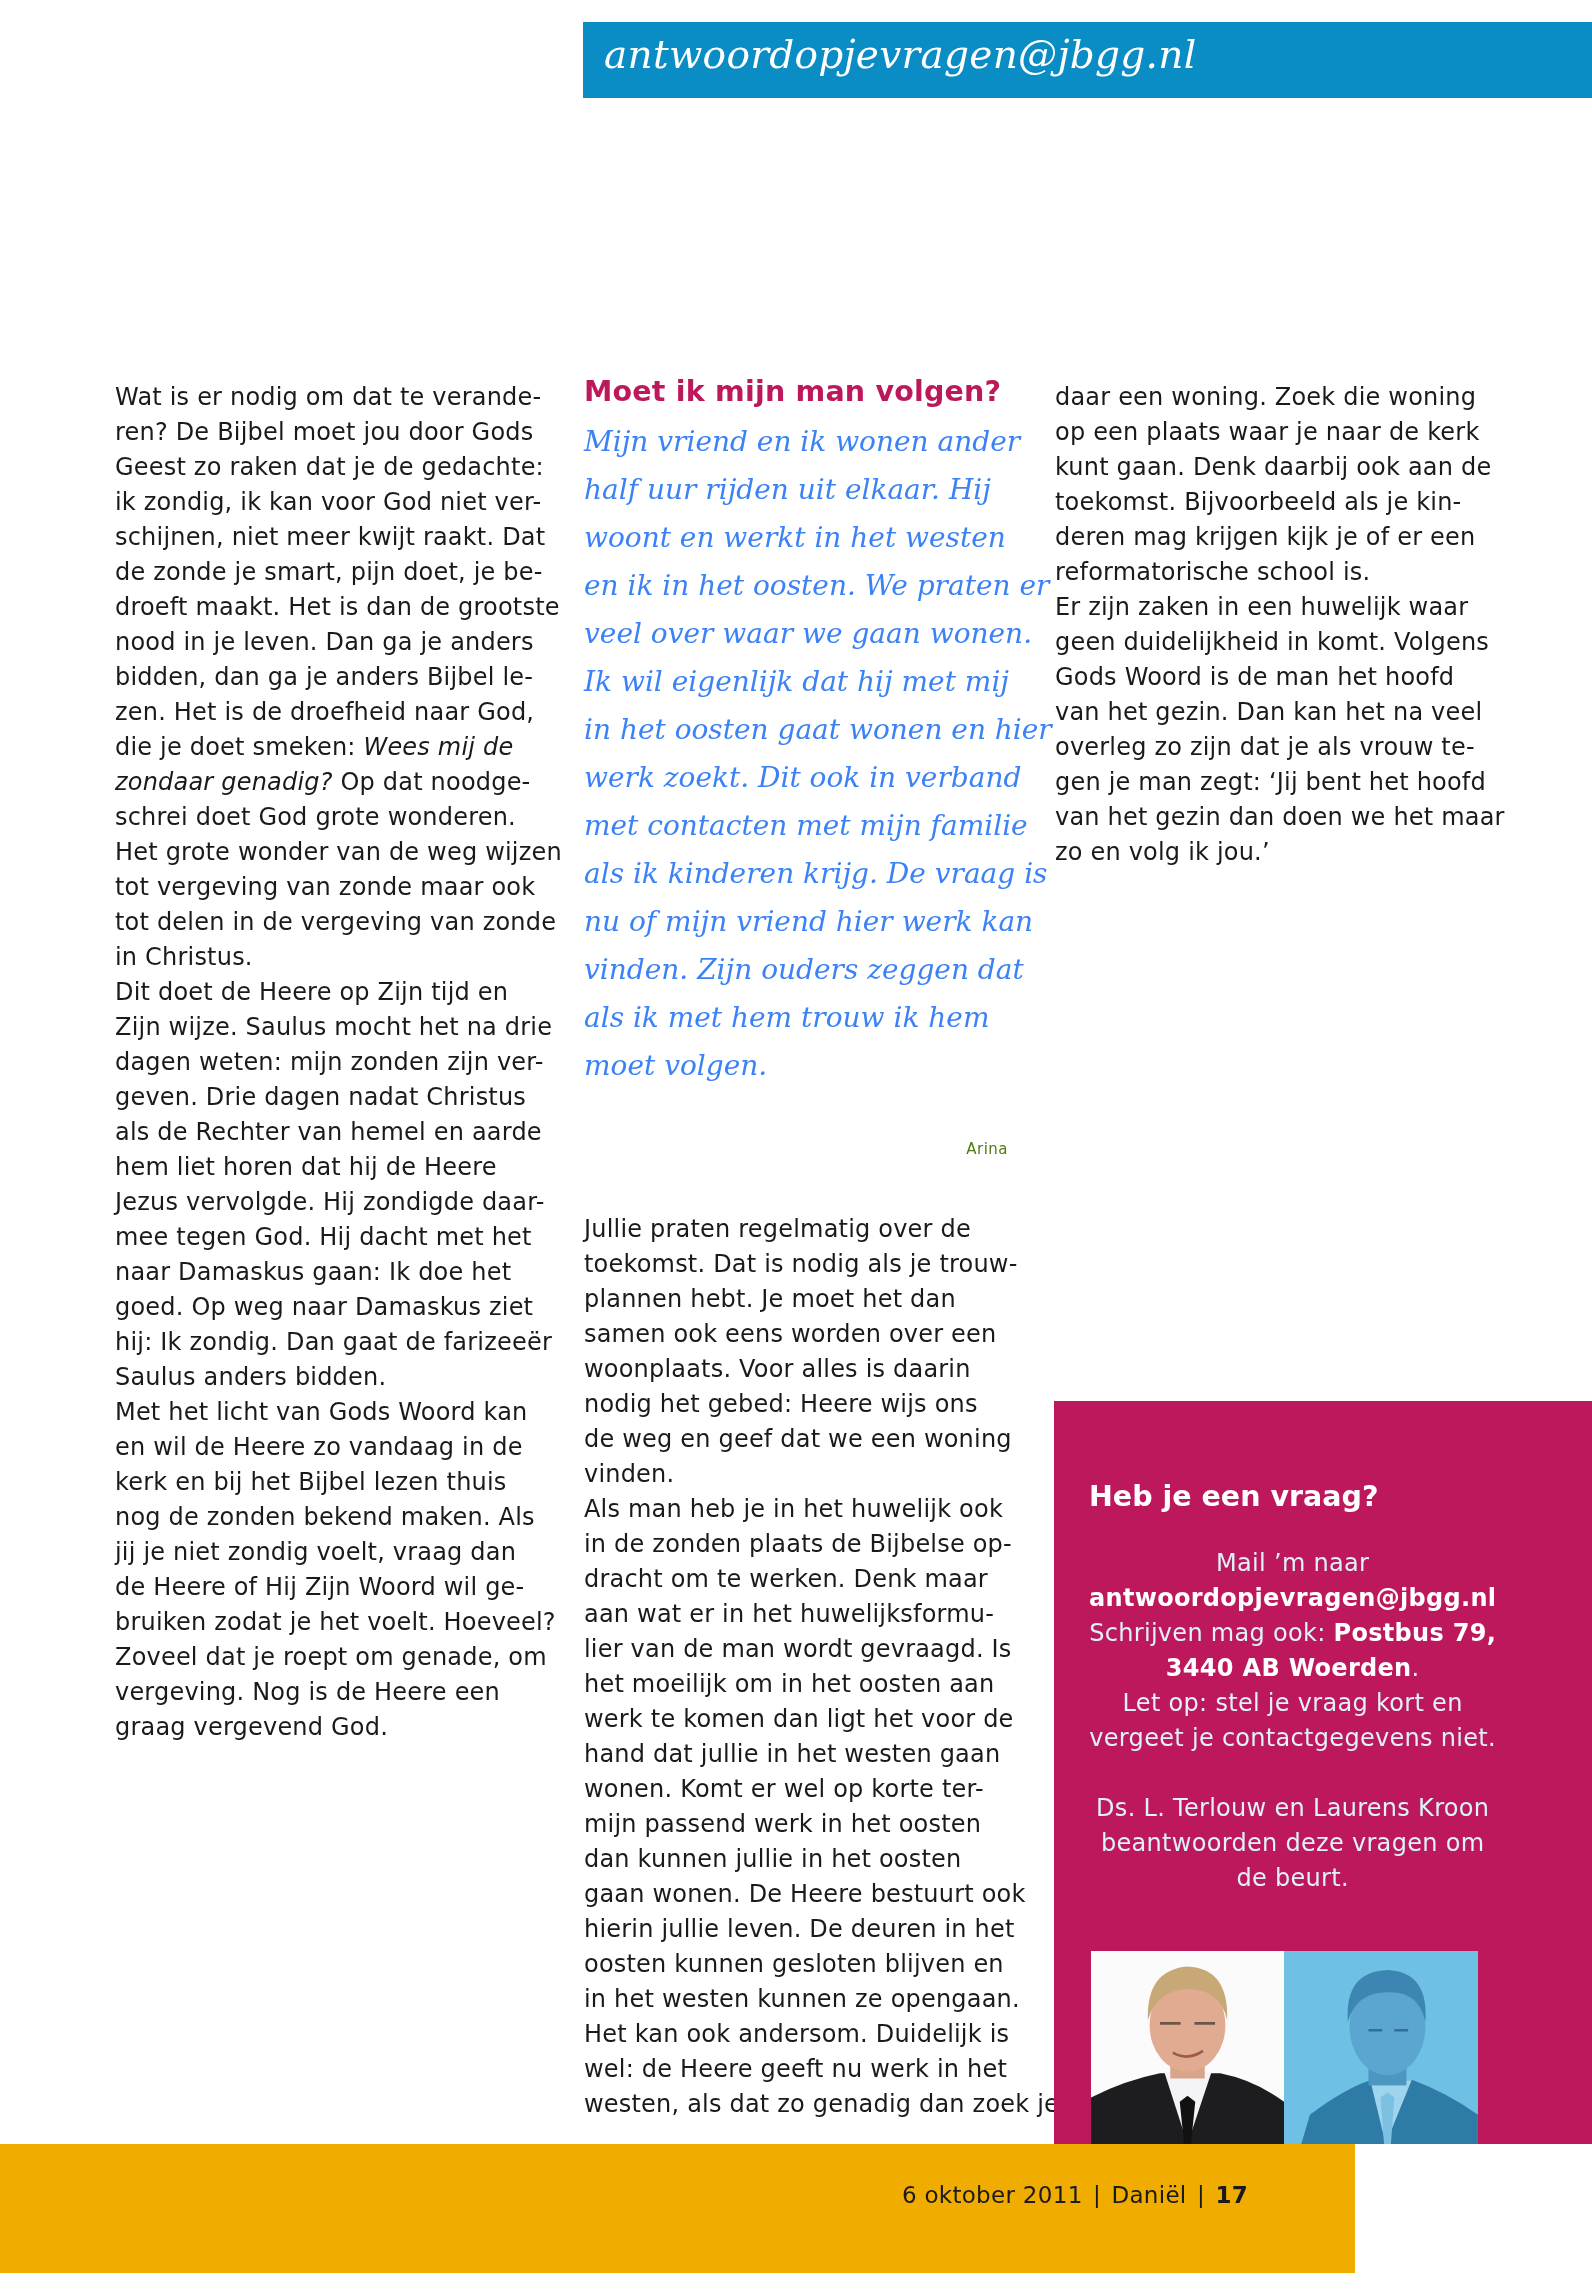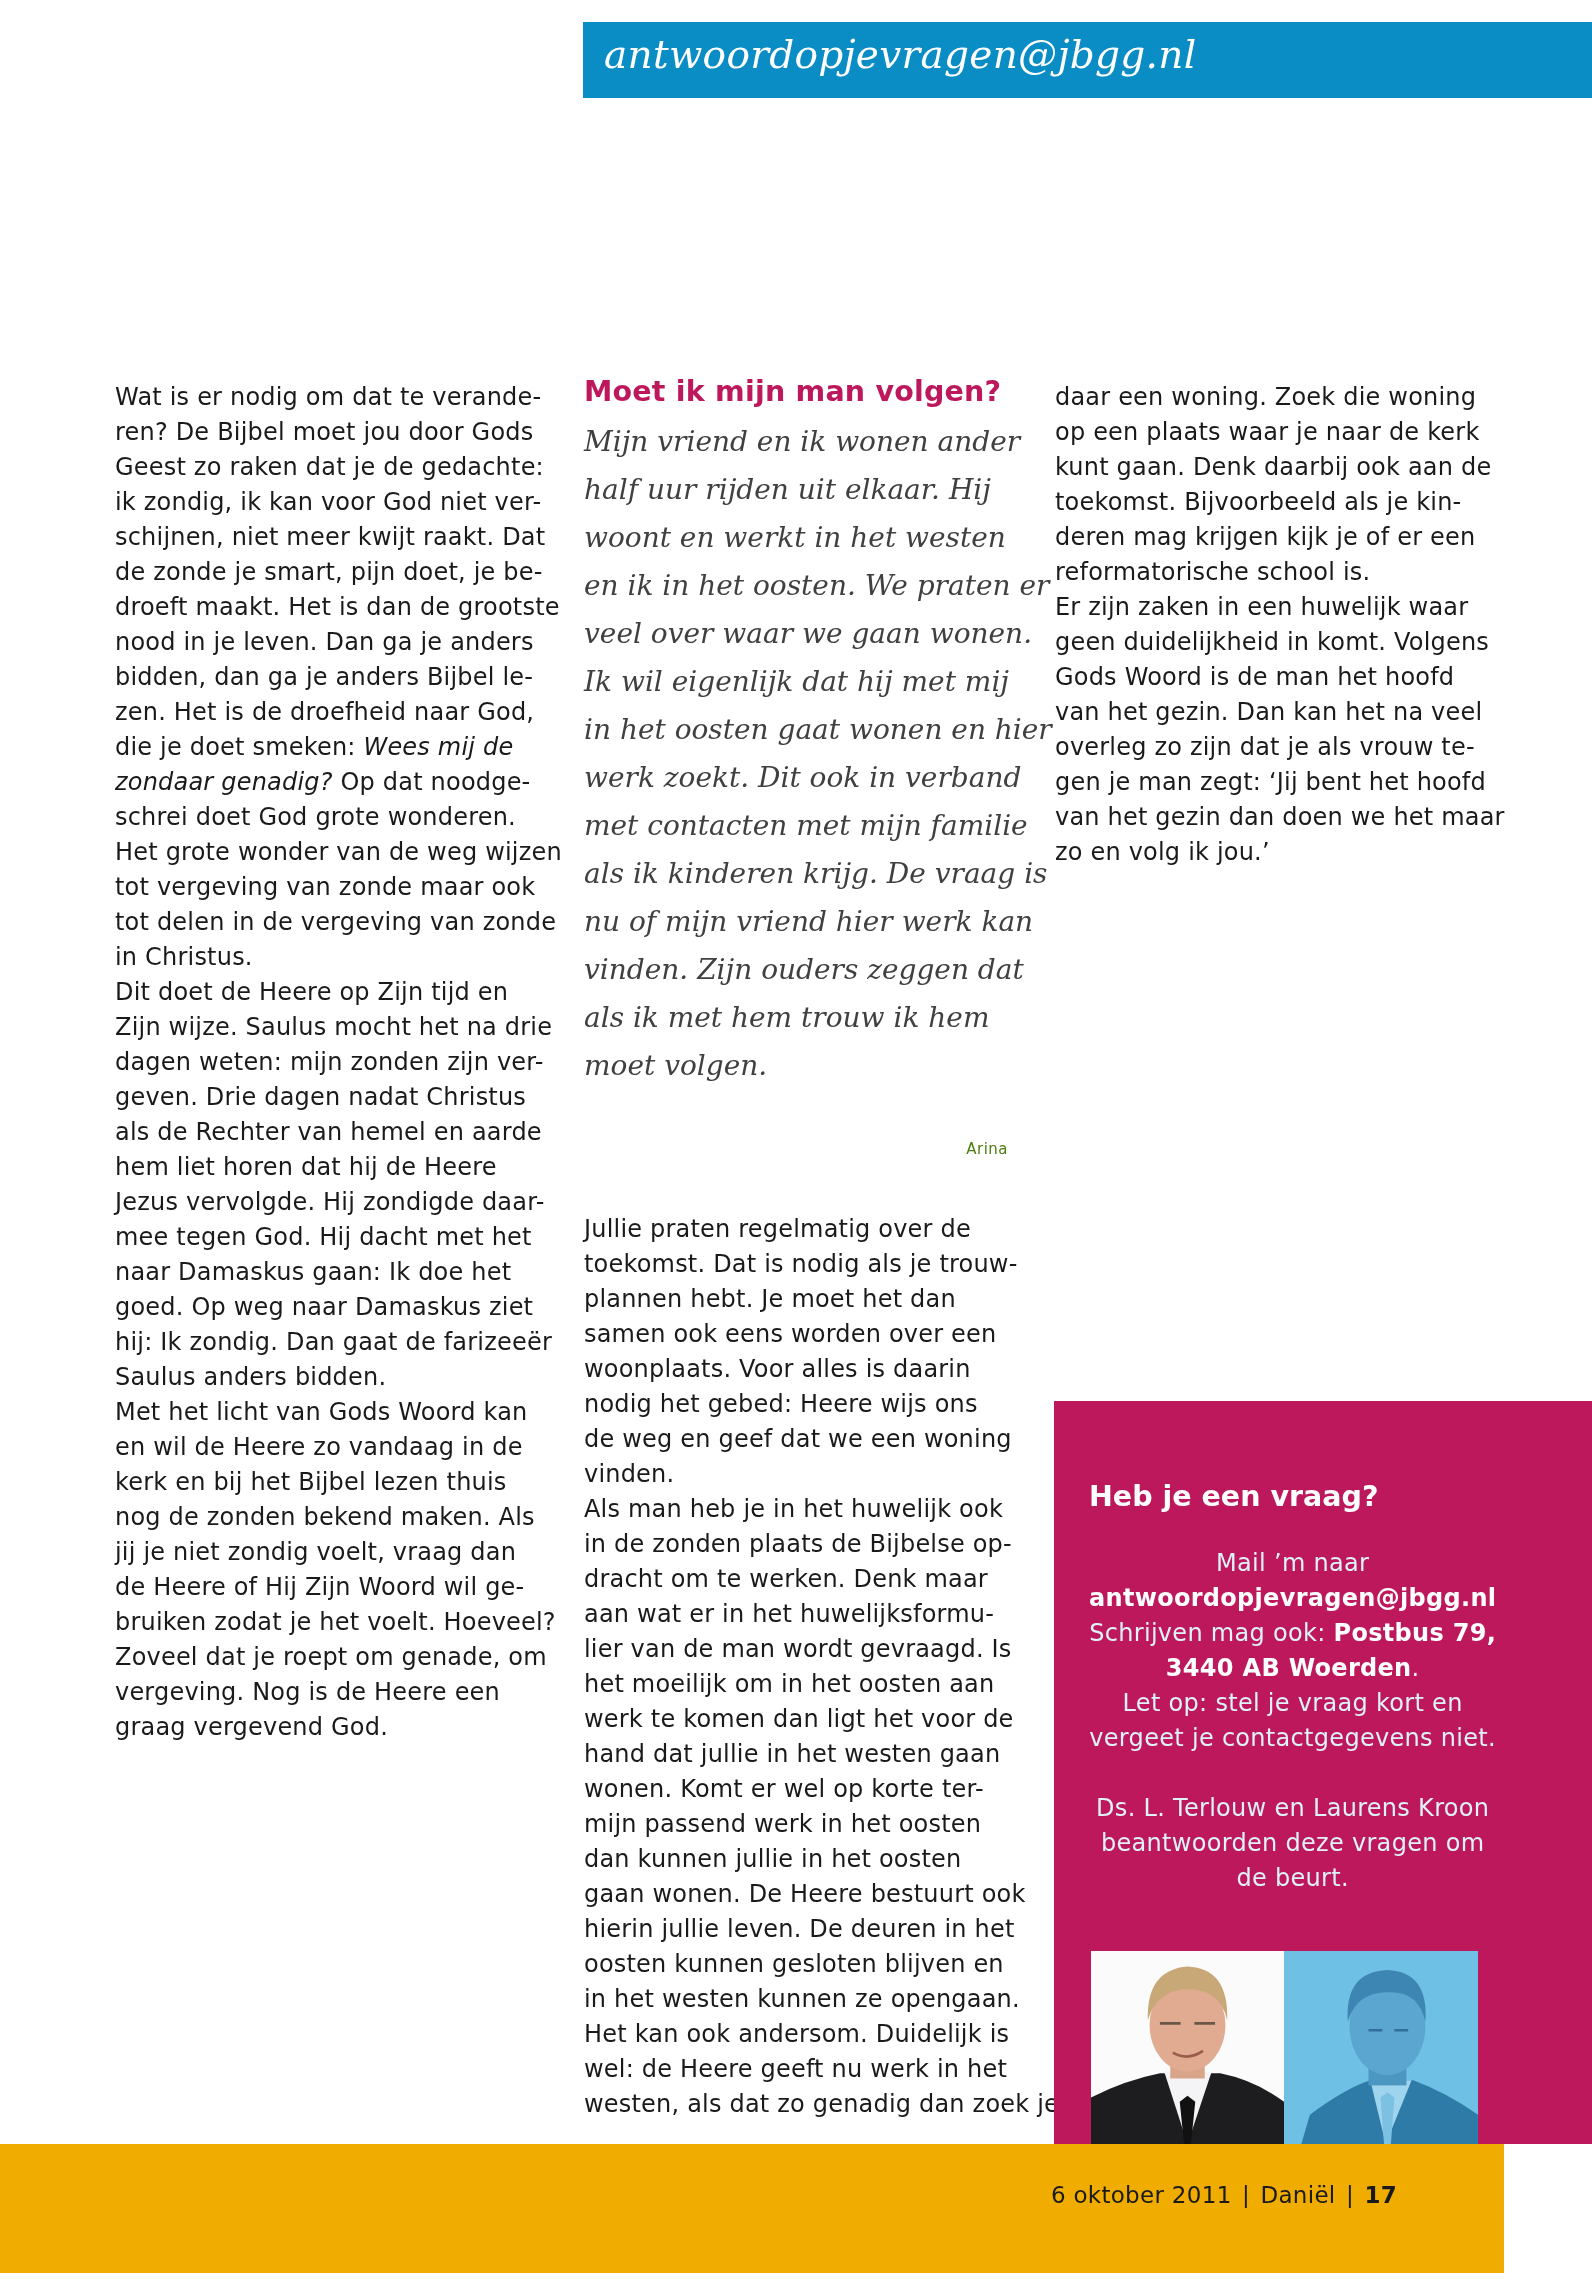--- a/index.html
+++ b/index.html
@@ -14,42 +14,42 @@
 
   .col { position: absolute; font-size: 24px; line-height: 35px; letter-spacing: 0.2px; }
   .col .line { display: block; white-space: nowrap; }
   .col1 { left: 115px; top: 380px; width: 449px; }
   .col2-body { left: 584px; top: 1212px; width: 449px; }
   .col3 { left: 1055px; top: 380px; width: 449px; }
   .it { font-style: italic; }
 
   .q-heading { position: absolute; left: 584px; top: 375px; color: #be185d;
                font-weight: bold; font-size: 28.5px; letter-spacing: 0.2px; white-space: nowrap; }
-  .q-body { position: absolute; left: 584px; top: 418px; color: #404040;
+  .q-body { position: absolute; left: 584px; top: 418px; color: #3b82f6;
             font-family: "DejaVu Serif", serif; font-style: italic;
             font-size: 28px; line-height: 48px; }
   .q-body .line { display: block; white-space: nowrap; }
   .signature { position: absolute; left: 863px; width: 145px; top: 1140px; text-align: right;
                color: #4d7c0f; font-size: 15px; letter-spacing: 0.5px; }
 
   .infobox { position: absolute; left: 1054px; top: 1401px; width: 538px; height: 743px;
              background: #be185d; color: #dff1fb; }
   .infobox-title { position: absolute; left: 35px; top: 79px; color: #ffffff; font-weight: bold;
                    font-size: 28.5px; white-space: nowrap; }
   .infobox-text { position: absolute; left: 35px; top: 145px; font-size: 24px; line-height: 35px;
                   letter-spacing: 0.3px; text-align: center; }
   .infobox-text .line { display: block; white-space: nowrap; }
   .infobox-text b { color: #ffffff; }
   .gap { display: block; height: 35px; }
 
   .photo { position: absolute; top: 1951px; height: 193px; overflow: hidden; }
   .photo-left { left: 1091px; width: 193px; background: #fbfbfb; }
   .photo-right { left: 1284px; width: 194px; background: #6ec0e4; }
 
-  .footer { position: absolute; left: 0; top: 2144px; width: 1504px; height: 129px; background: #f0ad00; }
+  .footer { position: absolute; left: 0; top: 2144px; width: 1355px; height: 129px; background: #f0ad00; }
   .footer-text { position: absolute; right: 107px; top: 38px; font-size: 23px; color: #1a1a1a;
                  white-space: nowrap; letter-spacing: 0.3px; }
   .footer-text .sep { margin: 0 10.4px; }
   .footer-text .pg { font-weight: bold; }
 </style>
 </head>
 <body>
 
 <div class="banner">
   <span class="banner-text">antwoordopjevragen@jbgg.nl</span>

